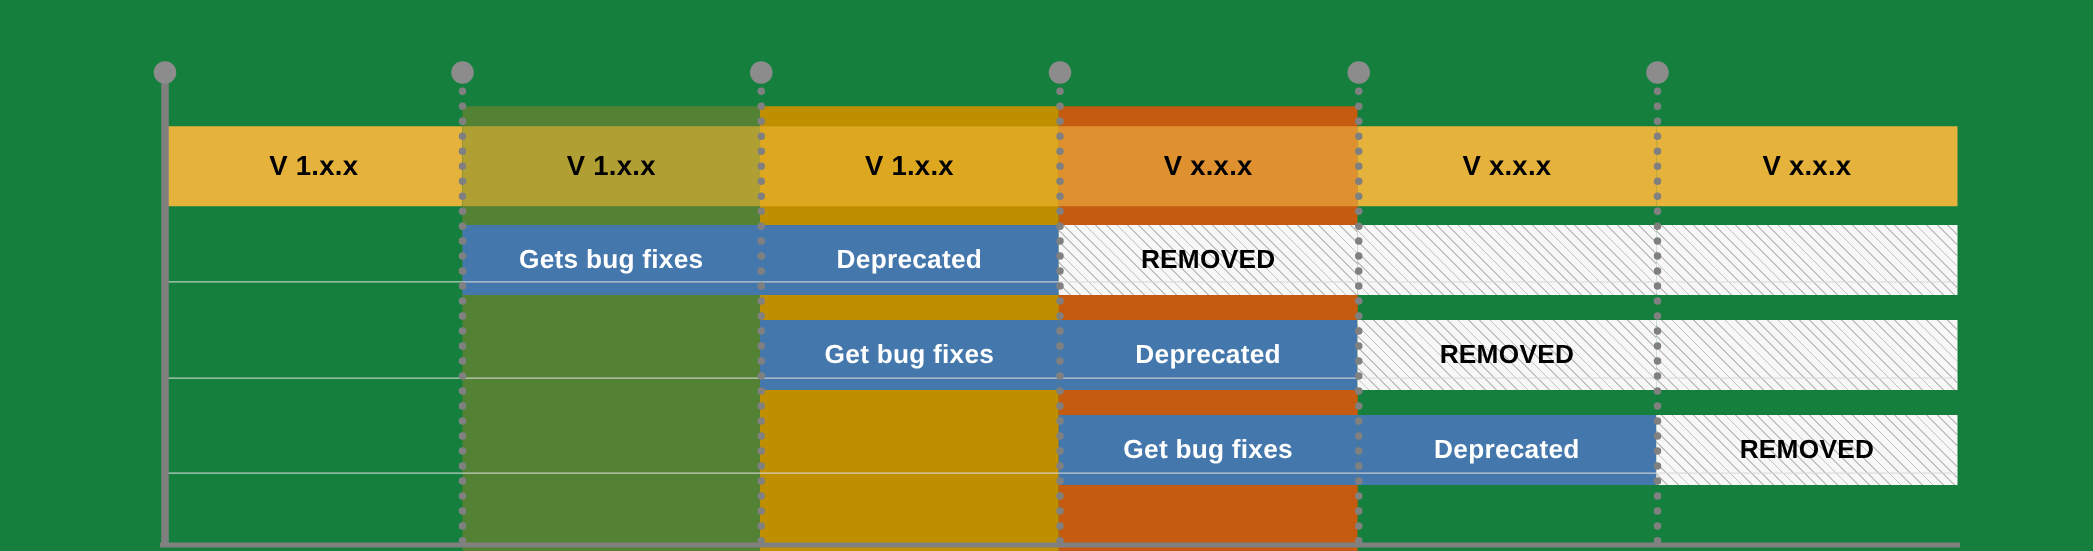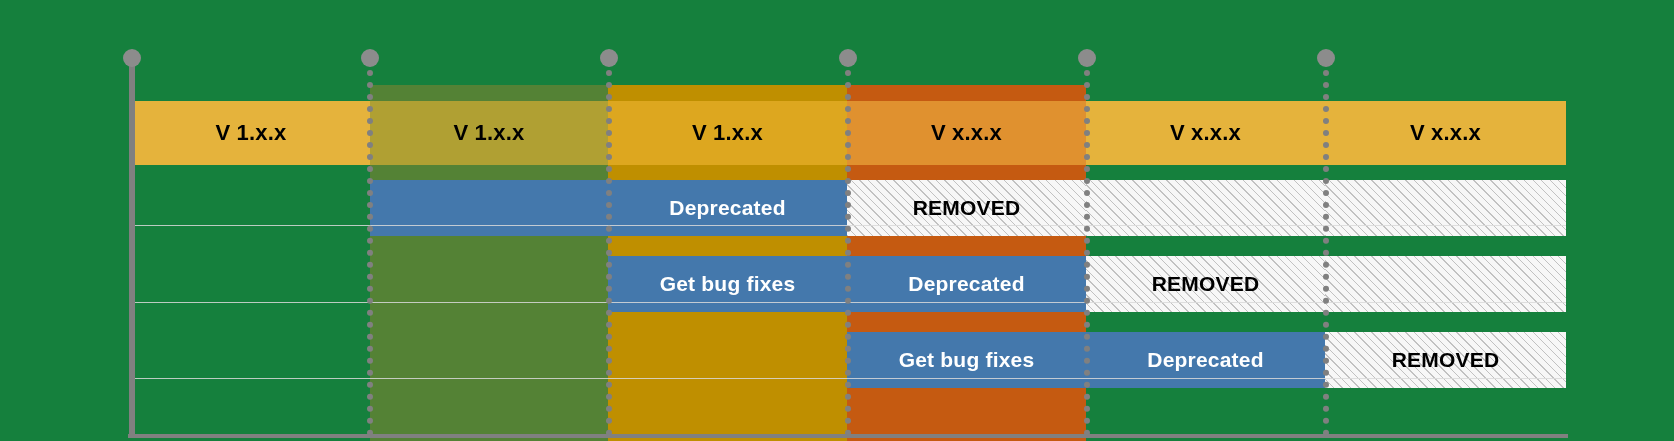--- a/index.html
+++ b/index.html
@@ -83,20 +83,21 @@
   <div class="lbl dark s22" style="left:847px;top:101px;width:239px;height:64px;">V x.x.x</div>
   <div class="lbl dark s22" style="left:1086px;top:101px;width:239px;height:64px;">V x.x.x</div>
   <div class="lbl dark s22" style="left:1325px;top:101px;width:241px;height:64px;">V x.x.x</div>
 
   <div class="blk blue" style="left:370px;top:180px;width:238px;height:56px;"></div>
   <div class="blk blue" style="left:608px;top:180px;width:239px;height:56px;"></div>
   <div class="blk hatch" style="left:847px;top:180px;width:239px;height:56px;"></div>
   <div class="blk hatch" style="left:1086px;top:180px;width:239px;height:56px;"></div>
   <div class="blk hatch" style="left:1325px;top:180px;width:241px;height:56px;"></div>
 
+  <div class="lbl light s21" style="left:370px;top:180px;width:238px;height:56px;">Gets bug fixes</div>
   <div class="lbl light s21" style="left:608px;top:180px;width:239px;height:56px;">Deprecated</div>
   <div class="lbl dark s21" style="left:847px;top:180px;width:239px;height:56px;">REMOVED</div>
 
   <div class="blk gold" style="left:608px;top:236px;width:239px;height:20px;"></div>
   <div class="blk orange-dk" style="left:847px;top:236px;width:239px;height:20px;"></div>
 
   <div class="blk blue" style="left:608px;top:256px;width:239px;height:56px;"></div>
   <div class="blk blue" style="left:847px;top:256px;width:239px;height:56px;"></div>
   <div class="blk hatch" style="left:1086px;top:256px;width:239px;height:56px;"></div>
   <div class="blk hatch" style="left:1325px;top:256px;width:241px;height:56px;"></div>

